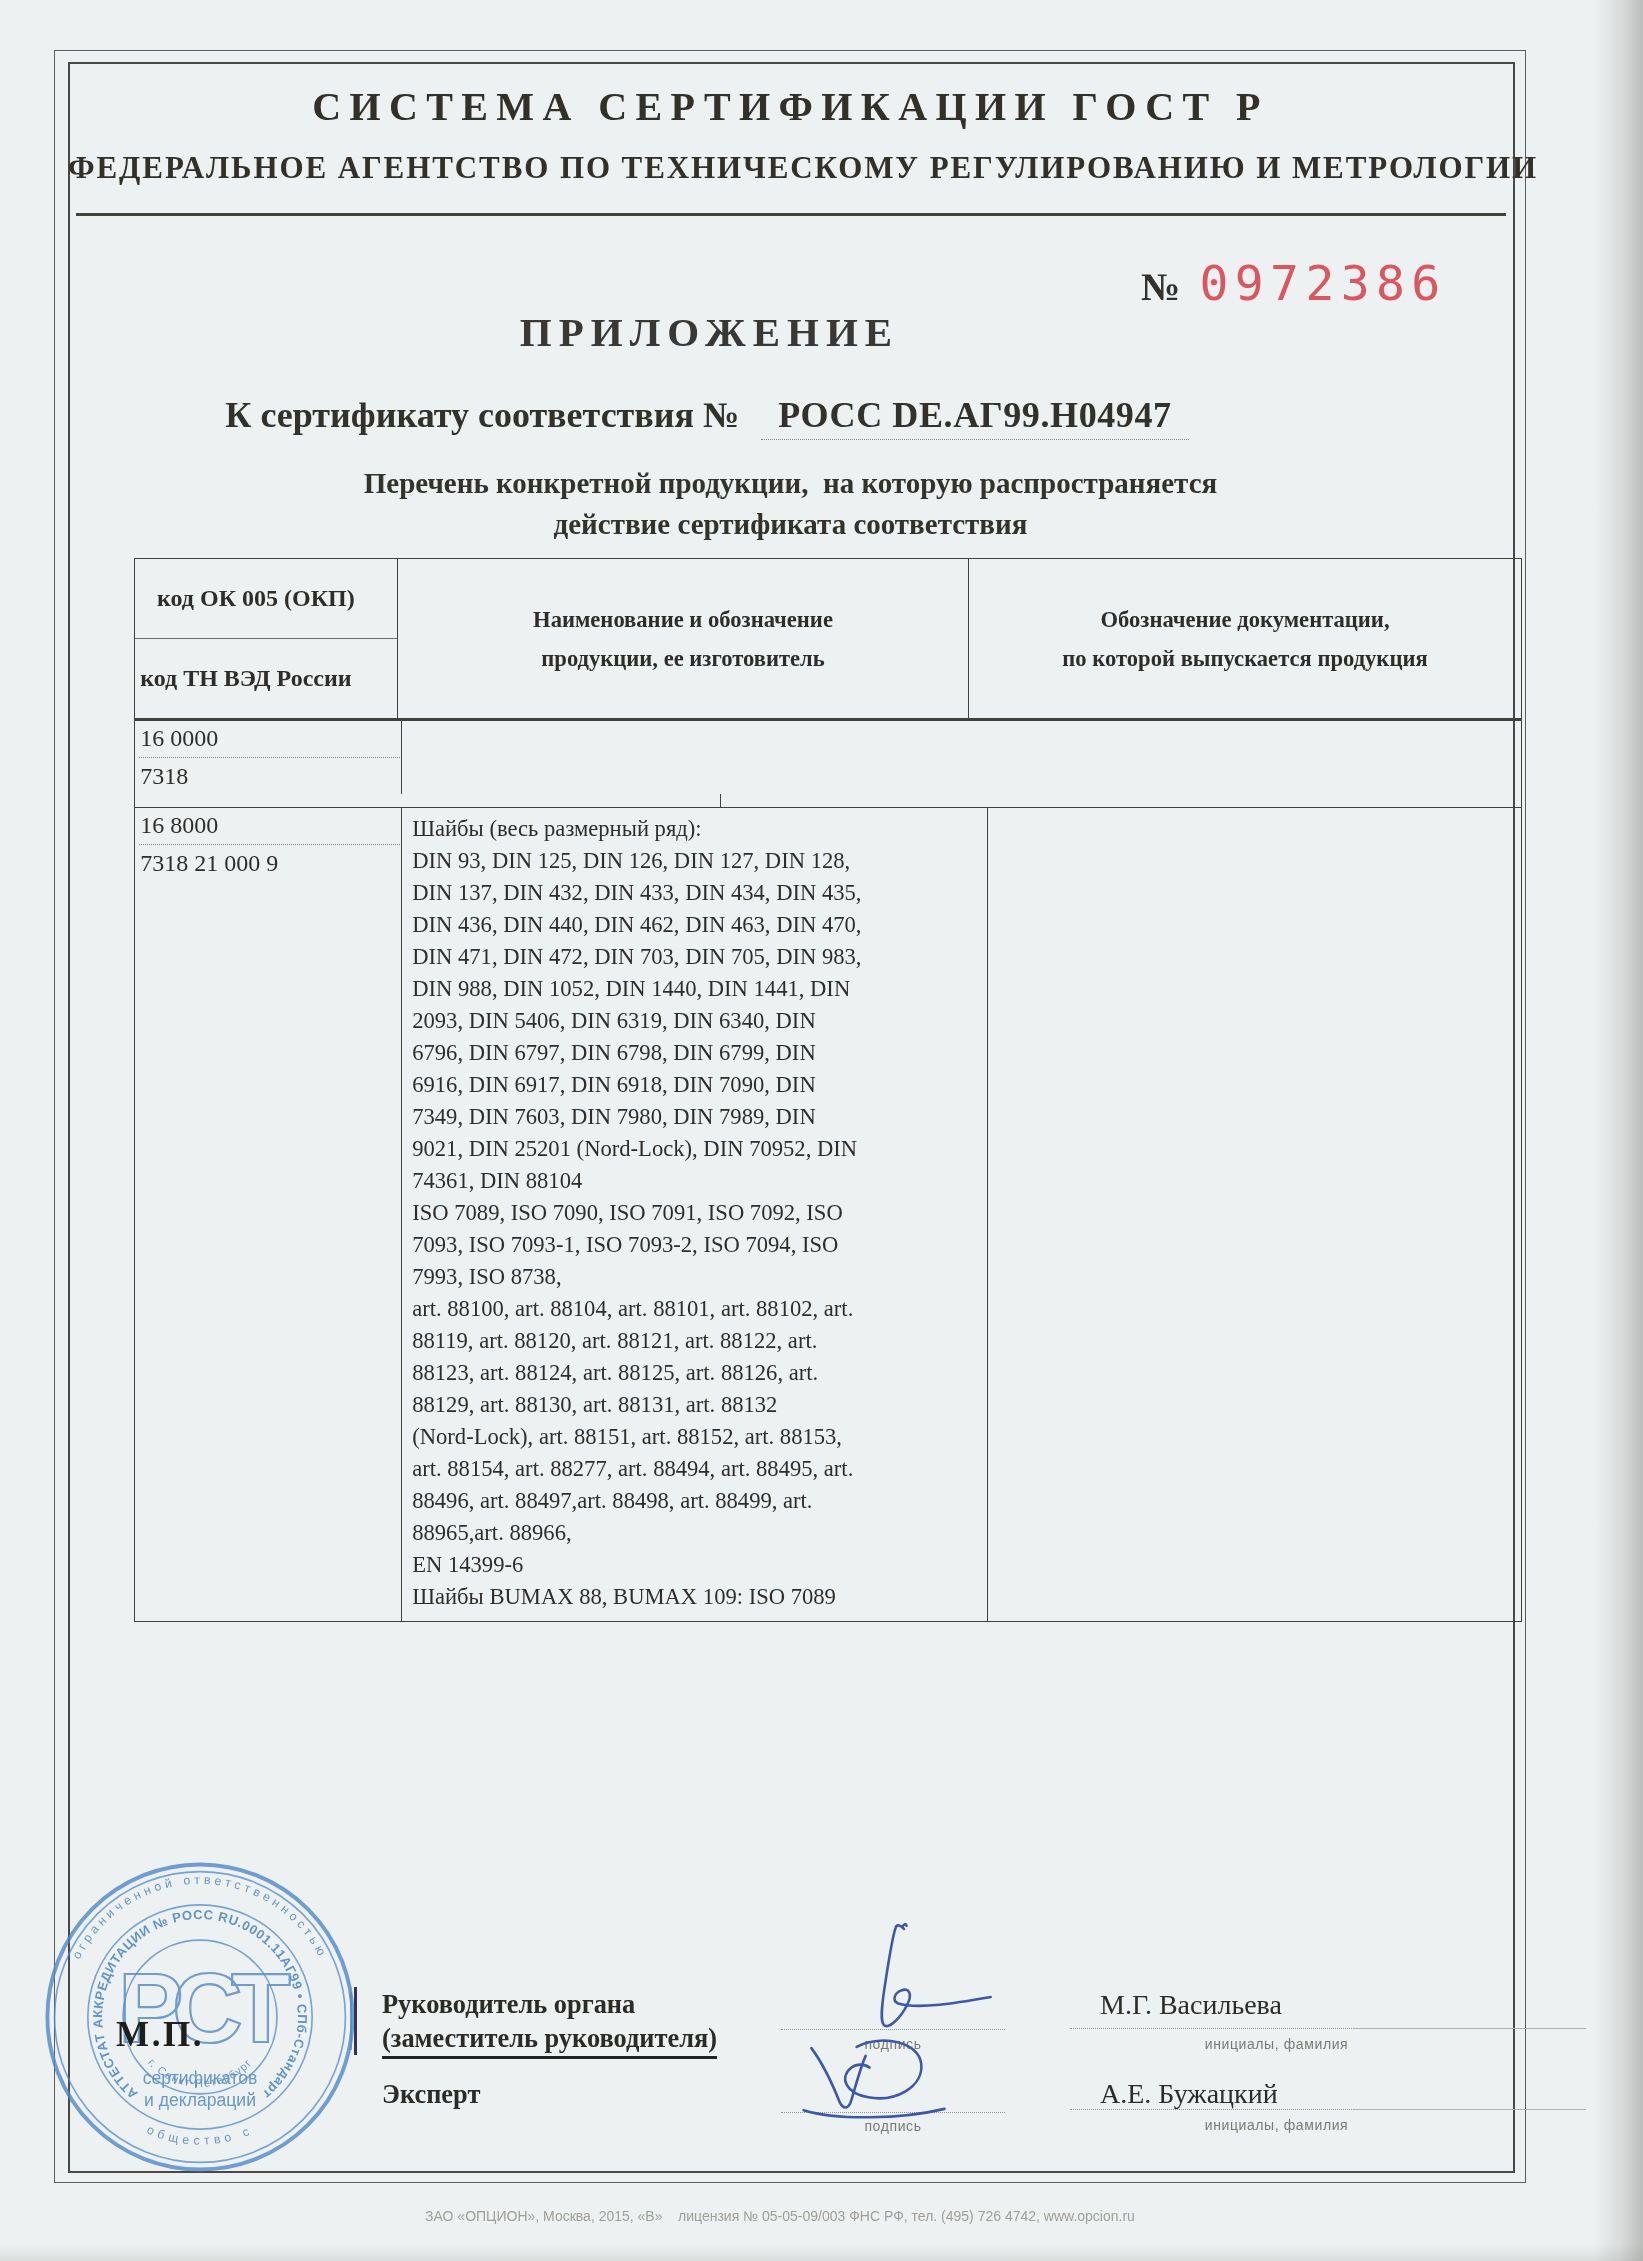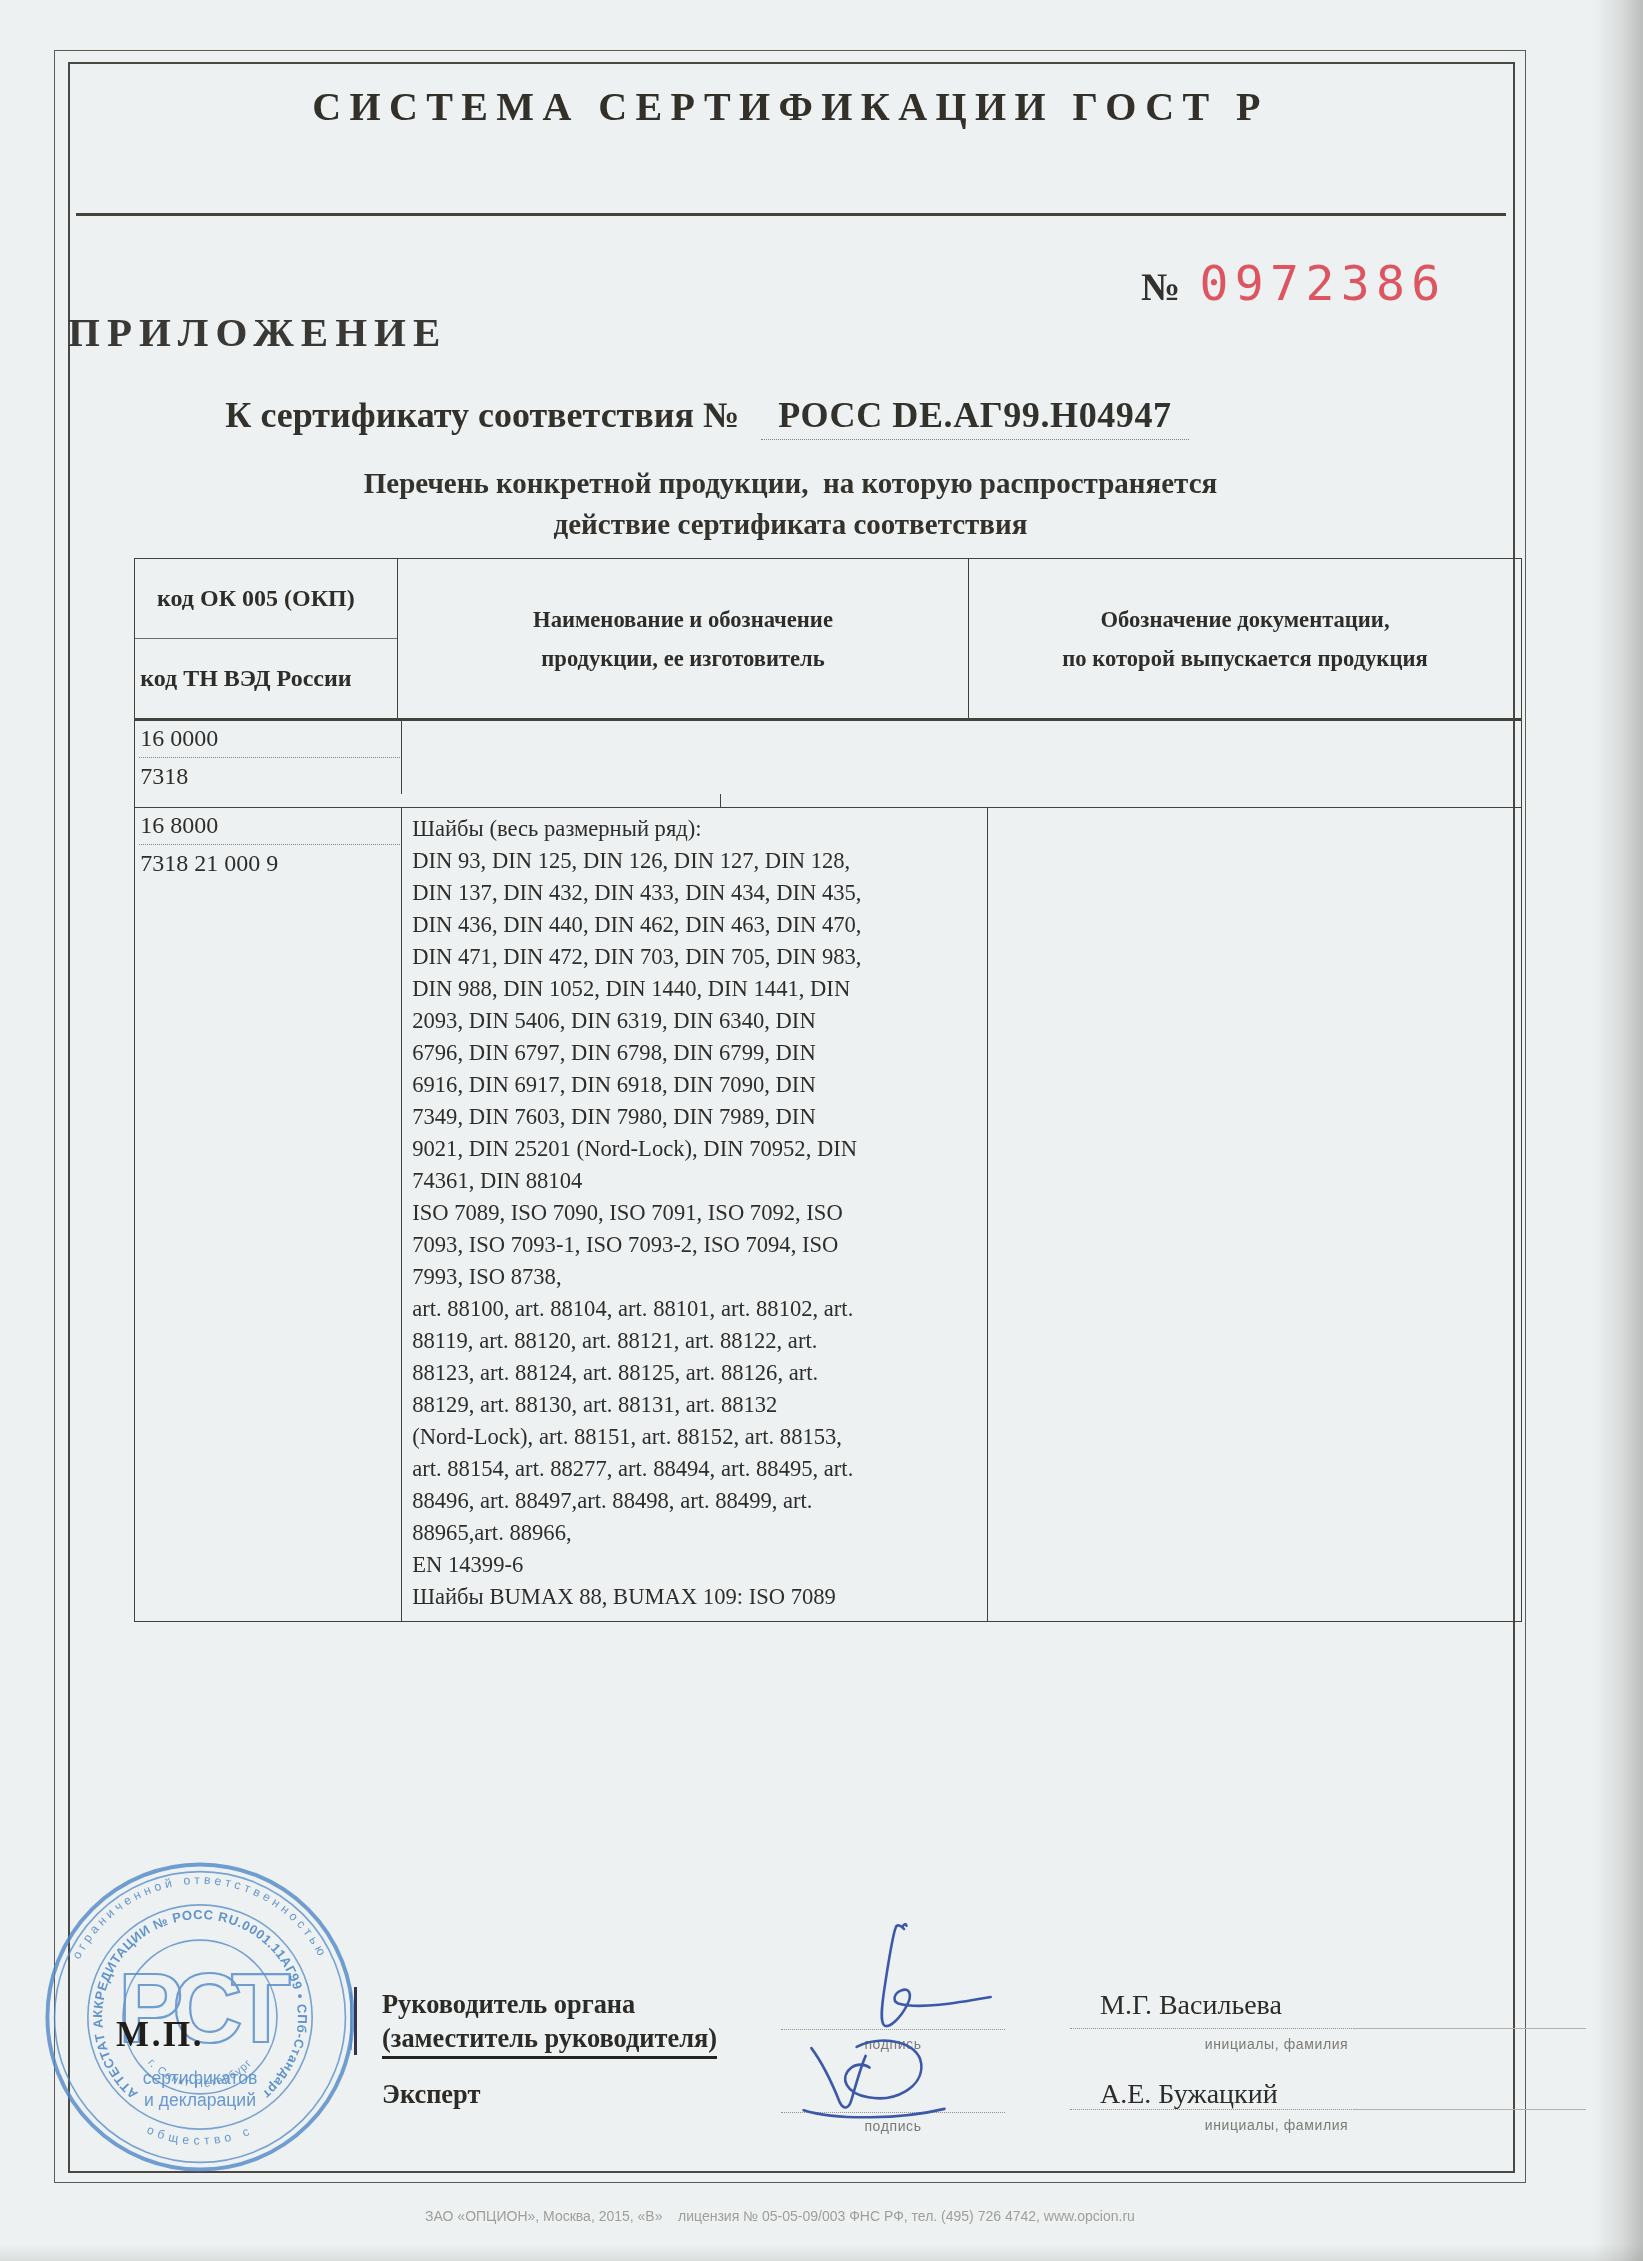--- a/index.html
+++ b/index.html
@@ -18,21 +18,21 @@
           font-size:40px;font-weight:bold;letter-spacing:8.4px;color:#333029;white-space:nowrap;}
   .title2{position:absolute;left:68px;top:150px;width:1445px;text-align:center;
           font-size:31px;font-weight:bold;letter-spacing:1.9px;color:#333029;white-space:nowrap;}
   .head-rule{position:absolute;left:76px;top:213px;width:1430px;height:0;border-top:3.2px solid #45433e;}
 
   .number-line{position:absolute;left:1141px;top:255px;display:flex;align-items:baseline;}
   .number-sign{font-size:39px;font-weight:bold;color:#33312e;}
   .number-value{margin-left:19.3px;font-family:"DejaVu Sans Mono",monospace;font-size:48px;
                 color:#dd5560;letter-spacing:6.4px;}
 
-  .doc-title{position:absolute;left:68px;top:308px;width:1283px;
+  .doc-title{position:absolute;left:68px;top:308px;width:1283px;text-align:center;
              font-size:41px;font-weight:bold;letter-spacing:7px;color:#3a3835;}
 
   .cert-line{position:absolute;left:68px;top:394px;width:1278px;text-align:center;
              font-size:36px;font-weight:bold;color:#33312c;white-space:nowrap;}
   .cert-value{display:inline-block;margin-left:22px;padding:0 17px 2.6px 17px;
               border-bottom:1.9px dotted #83817c;letter-spacing:0.6px;}
 
   .list-title{position:absolute;left:68px;width:1445px;text-align:center;
               font-size:29px;font-weight:bold;color:#34322d;white-space:pre;}
   .list-title.l1{top:467px;}
@@ -98,20 +98,21 @@
 </head>
 <body>
 
 <div class="canvas">
   <div class="paper"></div>
 
   <div class="frame-outer"></div>
   <div class="frame-inner"></div>
 
   <div class="title1">СИСТЕМА СЕРТИФИКАЦИИ ГОСТ Р</div>
+  <div class="title2">ФЕДЕРАЛЬНОЕ АГЕНТСТВО ПО ТЕХНИЧЕСКОМУ РЕГУЛИРОВАНИЮ И МЕТРОЛОГИИ</div>
   <div class="head-rule"></div>
 
   <div class="number-line">
     <span class="number-sign">№</span>
     <span class="number-value">0972386</span>
   </div>
 
   <div class="doc-title">ПРИЛОЖЕНИЕ</div>
 
   <div class="cert-line">

